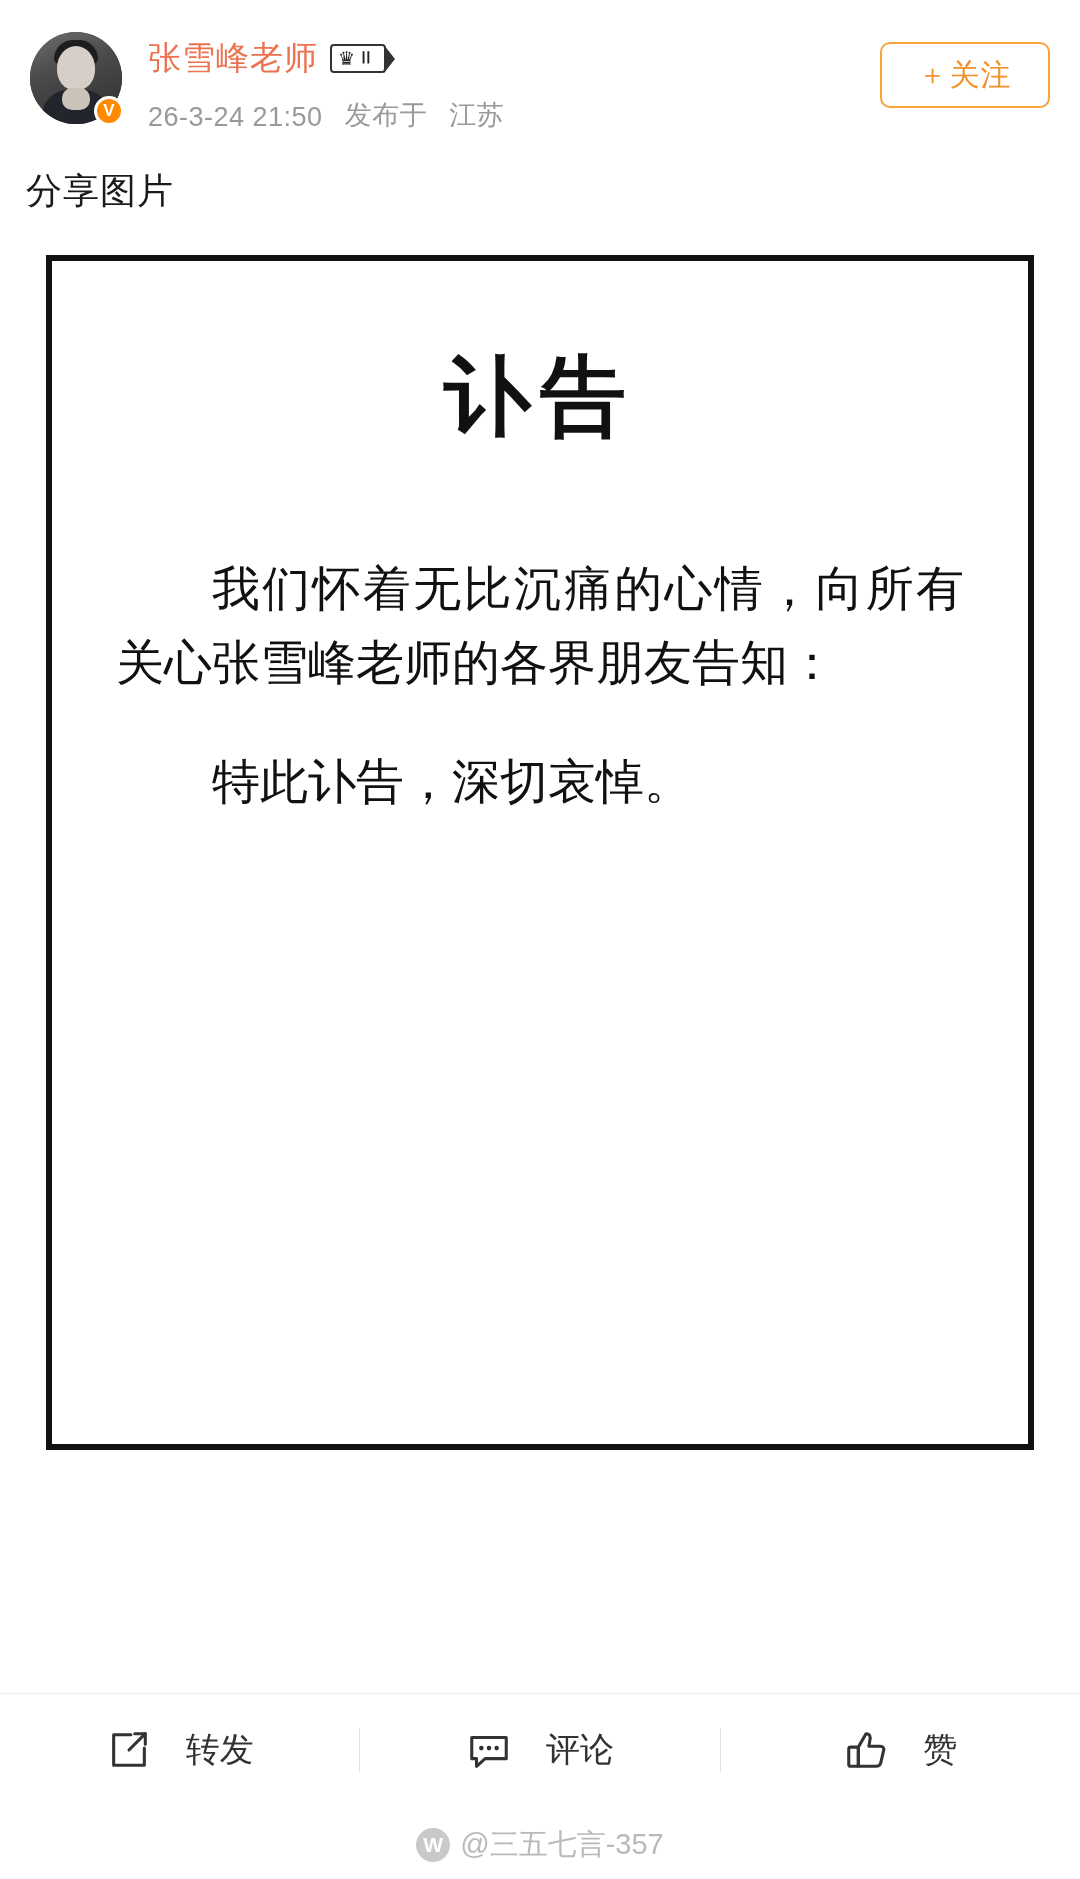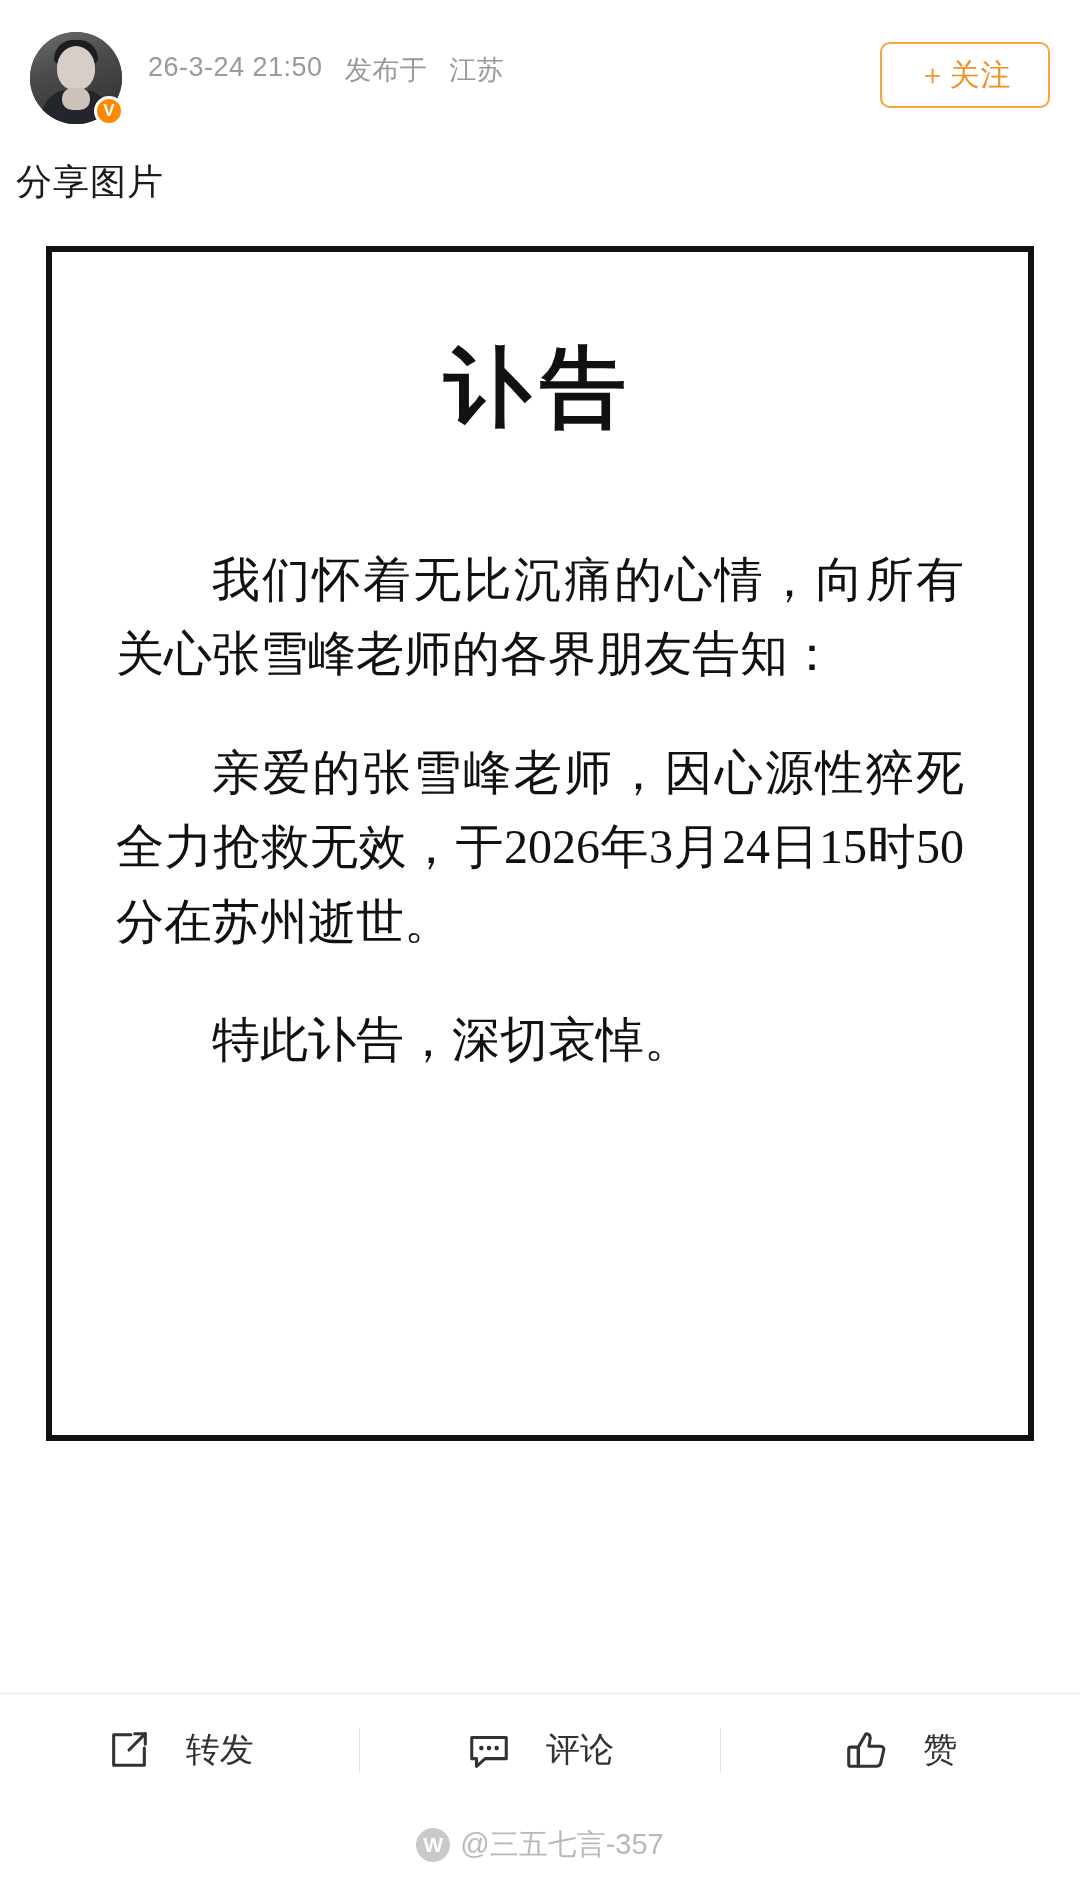--- a/index.html
+++ b/index.html
@@ -111,21 +111,21 @@
     border-left: 11px solid #333;
     border-top: 14px solid transparent;
     border-bottom: 14px solid transparent;
   }
   .subline {
     margin-top: 16px;
     font-size: 27px;
     color: #9a9a9a;
     letter-spacing: 0.5px;
     display: flex;
-    align-items: flex-start;
+    align-items: flex-end;
     gap: 22px;
   }
 
   .follow-btn {
     position: absolute;
     right: 30px;
     top: 42px;
     width: 170px;
     height: 66px;
     border: 2px solid #f7a33c;
@@ -135,21 +135,21 @@
     display: flex;
     align-items: center;
     justify-content: center;
     background: #fff;
     letter-spacing: 1px;
   }
   .follow-btn .plus { font-size: 28px; margin-right: 2px; }
 
   
   .post-text {
-    margin: 34px 30px 0 16px;
+    margin: 34px 30px 0 26px;
     font-size: 36px;
     color: #1a1a1a;
     letter-spacing: 1px;
   }
 
   
   .image-card {
     margin: 39px 46px 0 46px;
     height: 1195px;
     border: 6px solid #111;
@@ -252,40 +252,46 @@
       <div class="bg"></div>
       <div class="body"></div>
       <div class="hair"></div>
       <div class="face"></div>
       <div class="hands"></div>
     </div>
     <div class="verified">V</div>
   </div>
 
   <div class="meta">
+    <div class="name-row">
+      <span class="nickname">张雪峰老师</span>
+      <span class="vip-badge">
+        <span class="crown">♛</span>
+        <span class="lvl">Ⅱ</span>
+      </span>
+    </div>
     <div class="subline">
       <span>26-3-24 21:50</span>
       <span>发布于</span>
       <span>江苏</span>
     </div>
   </div>
 
   <div class="follow-btn">
     <span class="plus">＋</span>
     <span>关注</span>
   </div>
 </div>
 
 <div class="post-text">分享图片</div>
 
 <div class="image-card">
   <div class="notice-inner">
     <div class="notice-title">讣告</div>
     <p class="notice-p">我们怀着无比沉痛的心情，向所有关心张雪峰老师的各界朋友告知：</p>
-    <p class="notice-p">亲爱的张雪峰老师，因心源性猝死全力抢救无效，于2026年3月24日15时50分在苏州逝世。</p>
     <p class="notice-p last">特此讣告，深切哀悼。</p>
   </div>
 </div>
 
 <div class="action-bar">
 
   <div class="action">
     <span class="icon">
       <svg viewBox="0 0 48 48" width="46" height="46" fill="none" stroke="#333" stroke-width="3.2" stroke-linecap="round" stroke-linejoin="round">
         <path d="M26 8 H8 V40 H40 V22"></path>

